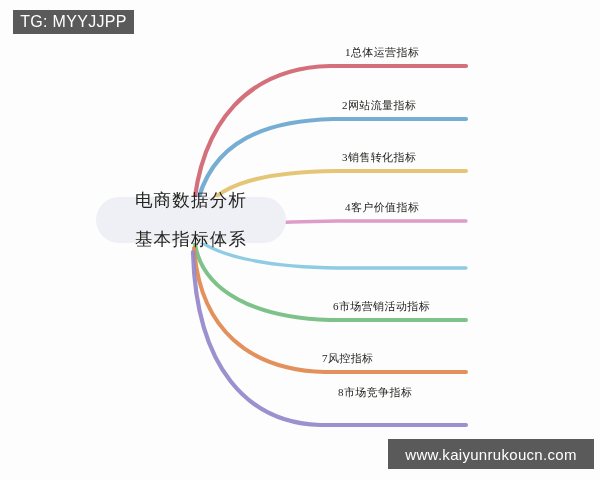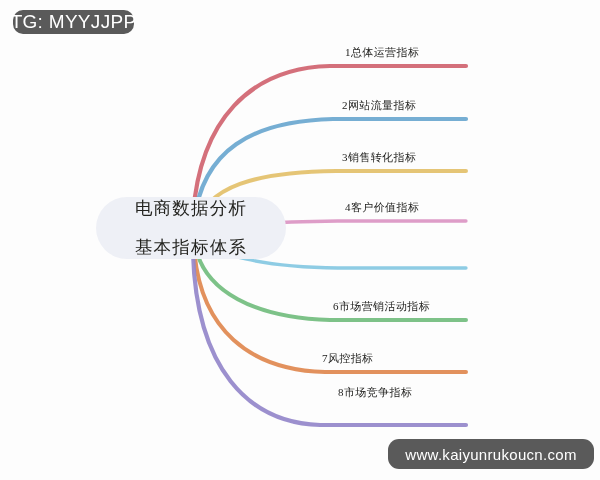--- a/index.html
+++ b/index.html
@@ -25,46 +25,44 @@
     align-items: center;
     justify-content: center;
     letter-spacing: 0.3px;
     white-space: nowrap;
   }
   #badge-tg {
     left: 13px;
     top: 10px;
     width: 121px;
     height: 24px;
-    font-size: 19px;
-    border-radius: 10px;
+    font-size: 16px;
   }
   #badge-url {
     left: 388px;
     top: 439px;
     width: 206px;
     height: 30px;
     font-size: 15px;
-    border-radius: 11px;
   }
   
   #mindmap-svg {
     position: absolute;
     left: 0;
     top: 0;
     width: 600px;
     height: 480px;
   }
   
   #central-node {
     position: absolute;
     left: 96px;
     top: 197px;
     width: 190px;
-    height: 62px;
+    height: 46px;
     background: #eef0f6;
     border-radius: 31px;
     display: flex;
     flex-direction: column;
     align-items: center;
     justify-content: center;
     gap: 15px;
   }
   #central-node .cn-line {
     font-size: 17.5px;

